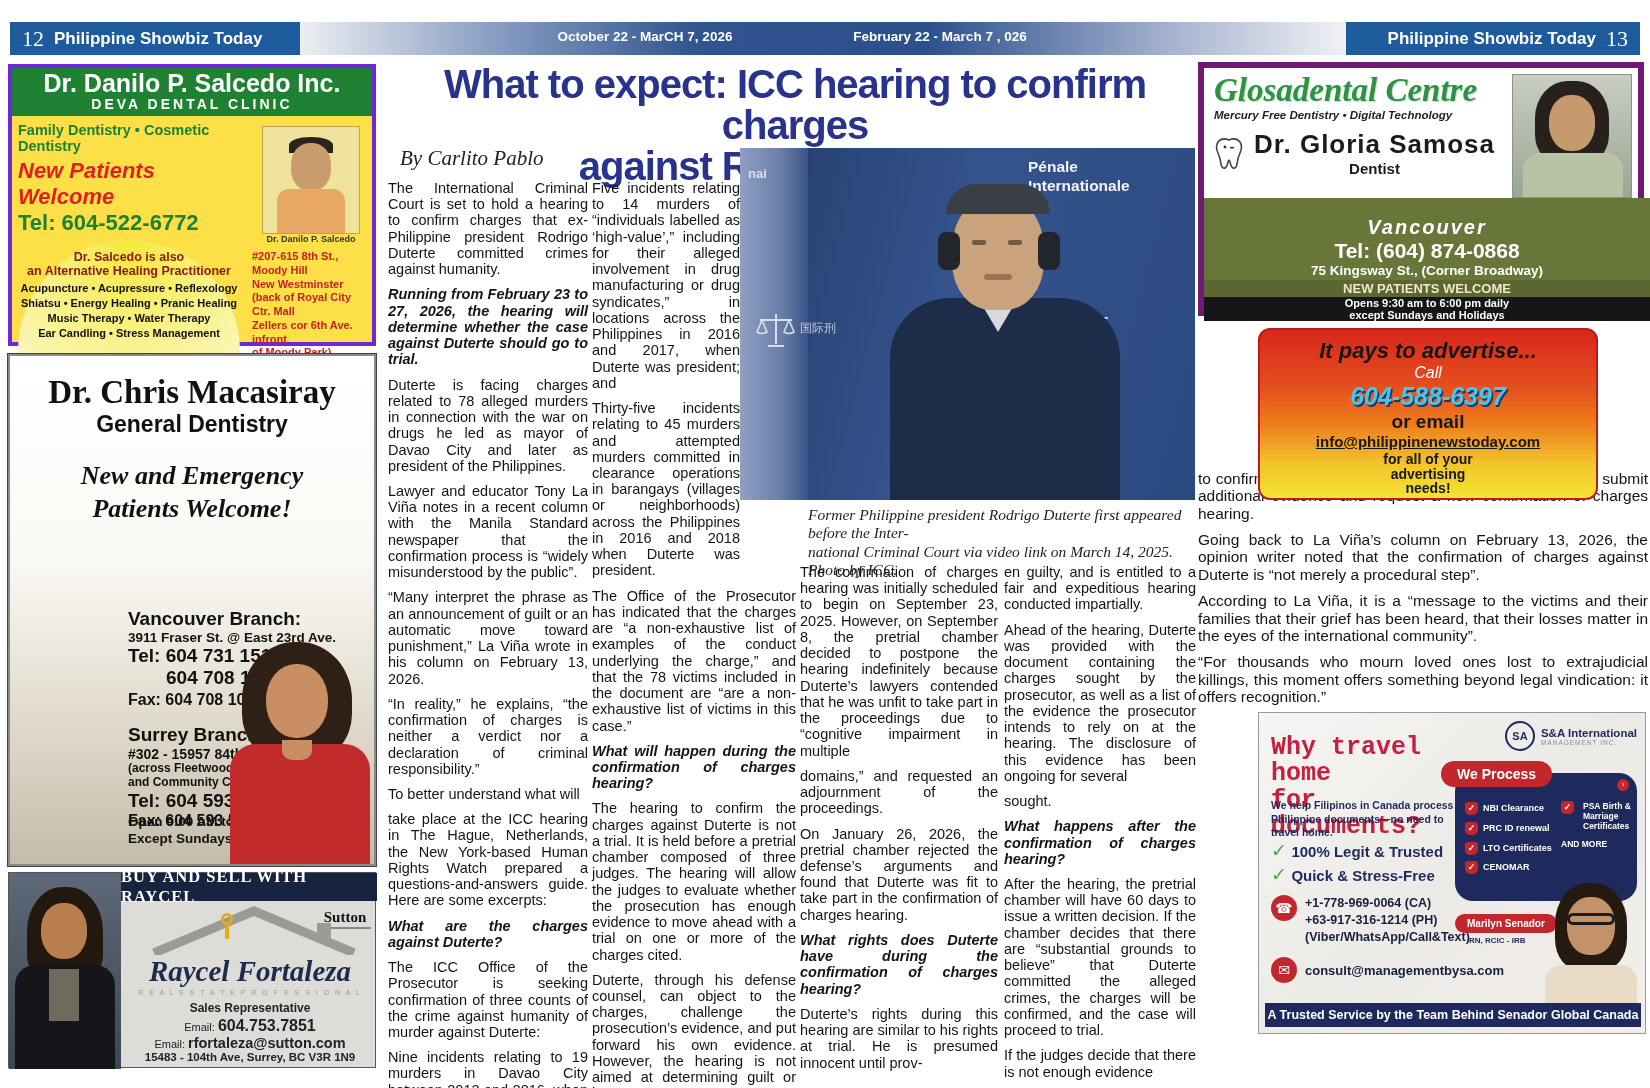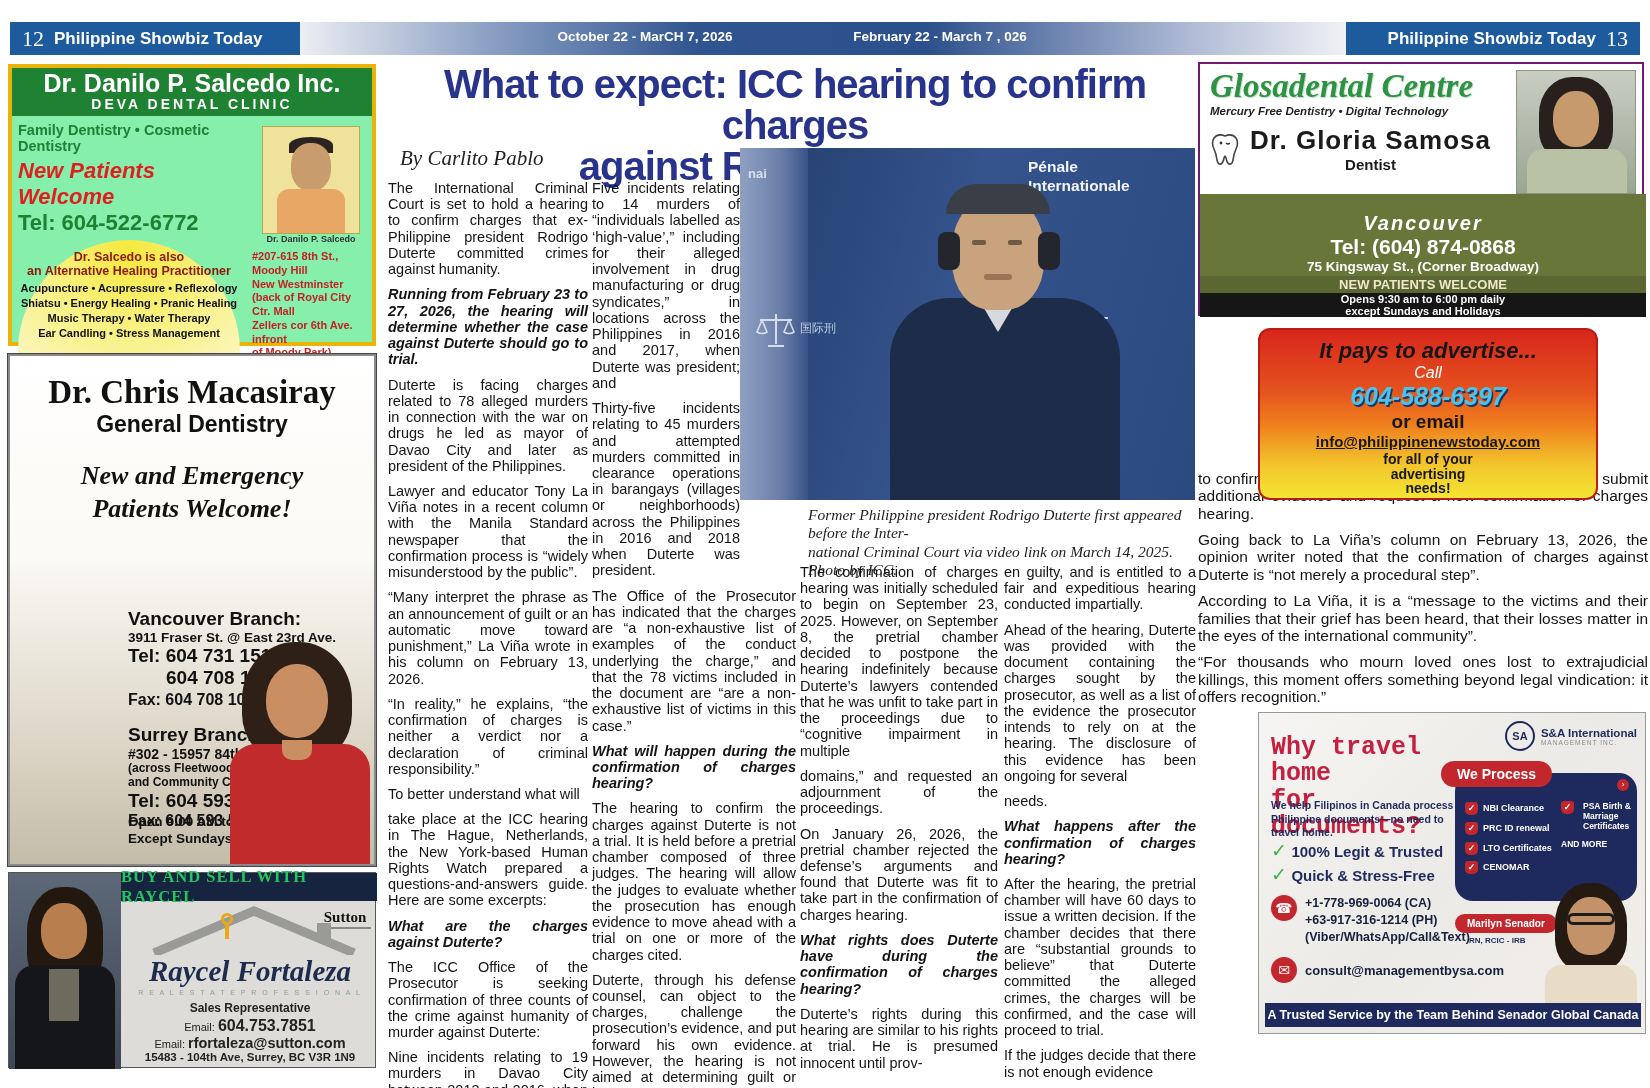--- a/index.html
+++ b/index.html
@@ -16,29 +16,29 @@
   
   .headline{font-weight:800;color:#28338b;font-size:40px;line-height:1.02;text-align:center;letter-spacing:-1px;white-space:pre-line;}
   .byline{font-family:"Liberation Serif",serif;font-style:italic;font-size:21px;color:#222;}
   .para{font-size:14.5px;line-height:1.12;text-align:justify;margin:0 0 9px 0;color:#141414;}
   .para.bold{font-weight:bold;font-style:italic;}
   .caption{font-family:"Liberation Serif",serif;font-style:italic;font-size:15.5px;line-height:1.18;color:#222;}
   
   .adbox{box-sizing:border-box;}
   .ctr{text-align:center;}
   
-  .sal{border:4px solid #eab308;background:#86efac;}
+  .sal{border:4px solid #6d28d9;background:#fde047;}
   .salhead{background:#1f8132;color:#fff;text-align:center;padding:3px 0 4px 0;}
   .salservices{font-size:11px;font-weight:bold;line-height:1.35;color:#111;}
   
   .mac{border:2px solid #8a8a8a;outline:1px solid #444;background:linear-gradient(180deg,#ffffff 0%,#fbf9f4 40%,#d9d2c2 80%,#c3bca9 100%);}
   
   .ray{border:1px solid #555;background:#dddcd8;}
   
-  .glo{border:2px solid #701a75;background:#fff;}
+  .glo{border:6px solid #701a75;background:#fff;}
   
   .advp{border-radius:12px;background:linear-gradient(180deg,#d8261c 0%,#e4511e 35%,#ef7b1d 55%,#f2c52c 80%,#f4e531 100%);border:2px solid #b71d14;}
   
   .sa{border:1px solid #999;background:linear-gradient(135deg,#f7f5f3 0%,#eceae6 50%,#f2efeb 100%);}
   .shield{display:inline-block;width:13px;height:13px;background:#c1272d;border-radius:3px 3px 5px 5px;color:#fff;
           font-size:9px;line-height:13px;text-align:center;font-weight:bold;margin-right:5px;}
   .circleicon{display:inline-block;width:26px;height:26px;border-radius:50%;background:#c1272d;color:#fff;text-align:center;
           line-height:26px;font-size:14px;font-family:"DejaVu Sans",sans-serif;}
   .greencheck{color:#3db049;font-weight:bold;font-size:19px;font-family:"DejaVu Sans",sans-serif;}
   
@@ -126,21 +126,21 @@
     </div>
   </div>
 
   <div class="abs adbox ray" style="left:8px;top:872px;width:368px;height:196px;">
     <div class="abs" style="left:0;top:0;width:112px;height:196px;background:linear-gradient(180deg,#5d6878 0%,#3d4654 100%);overflow:hidden;">
       <div style="position:absolute;left:18px;top:14px;width:76px;height:96px;background:#23180f;border-radius:46% 46% 30% 30%;"></div>
       <div style="position:absolute;left:32px;top:30px;width:46px;height:56px;background:#b97e4e;border-radius:46%;"></div>
       <div style="position:absolute;left:6px;top:92px;width:100px;height:104px;background:#15161a;border-radius:20px 20px 0 0;"></div>
       <div style="position:absolute;left:40px;top:96px;width:30px;height:52px;background:#6f6a5e;"></div>
     </div>
-    <div class="abs" style="left:112px;top:0;width:256px;height:28px;background:#16243f;color:#22c55e;display:flex;align-items:center;justify-content:center;">
+    <div class="abs" style="left:112px;top:0;width:256px;height:28px;background:#16243f;color:#ffffff;display:flex;align-items:center;justify-content:center;">
       <span style="font-family:'Liberation Serif',serif;font-weight:bold;font-size:16.5px;letter-spacing:1px;">BUY AND SELL WITH RAYCEL</span>
     </div>
     <div class="abs" style="left:310px;top:36px;width:52px;text-align:center;">
       <div style="font-family:'Liberation Serif',serif;font-weight:bold;font-size:15px;">Sutton</div>
       <div style="height:2px;background:#888;margin-top:1px;"></div>
     </div>
     <svg class="abs" width="210" height="50" viewBox="0 0 210 50" style="left:140px;top:32px;">
       <polyline points="5,48 105,6 205,48" fill="none" stroke="#9a9a96" stroke-width="9"></polyline>
       <rect x="168" y="18" width="14" height="16" fill="#9a9a96"></rect>
     </svg>
@@ -227,21 +227,21 @@
     <div class="para">The confirmation of charges hearing was initially scheduled to begin on September 23, 2025. However, on September 8, the pretrial chamber decided to postpone the hearing indefinitely because Duterte’s lawyers contended that he was unfit to take part in the proceedings due to “cognitive impairment in multiple</div>
     <div class="para">domains,” and requested an adjournment of the proceedings.</div>
     <div class="para">On January 26, 2026, the pretrial chamber rejected the defense’s arguments and found that Duterte was fit to take part in the confirmation of charges hearing.</div>
     <div class="para bold">What rights does Duterte have during the confirmation of charges hearing?</div>
     <div class="para">Duterte’s rights during this hearing are similar to his rights at trial. He is presumed innocent until prov-</div>
   </div>
 
   <div class="abs" style="left:1004px;top:564px;width:192px;">
     <div class="para">en guilty, and is entitled to a fair and expeditious hearing conducted impartially.</div>
     <div class="para">Ahead of the hearing, Duterte was provided with the document containing the charges sought by the prosecutor, as well as a list of the evidence the prosecutor intends to rely on at the hearing. The disclosure of this evidence has been ongoing for several</div>
-    <div class="para">needs.</div>
+    <div class="para">sought.</div>
     <div class="para bold">What happens after the confirmation of charges hearing?</div>
     <div class="para">After the hearing, the pretrial chamber will have 60 days to issue a written decision. If the chamber decides that there are “substantial grounds to believe” that Duterte committed the alleged crimes, the charges will be confirmed, and the case will proceed to trial.</div>
     <div class="para">If the judges decide that there is not enough evidence</div>
   </div>
 
   <div class="abs" style="left:1198px;top:470px;width:450px;">
     <div class="para" style="font-size:15.5px;">to confirm some or all of the charges, the prosecution can submit additional evidence and request a new confirmation of charges hearing.</div>
     <div class="para" style="font-size:15.5px;">Going back to La Viña’s column on February 13, 2026, the opinion writer noted that the confirmation of charges against Duterte is “not merely a procedural step”.</div>
     <div class="para" style="font-size:15.5px;">According to La Viña, it is a “message to the victims and their families that their grief has been heard, that their losses matter in the eyes of the international community”.</div>
     <div class="para" style="font-size:15.5px;">“For thousands who mourn loved ones lost to extrajudicial killings, this moment offers something beyond legal vindication: it offers recognition.”</div>

